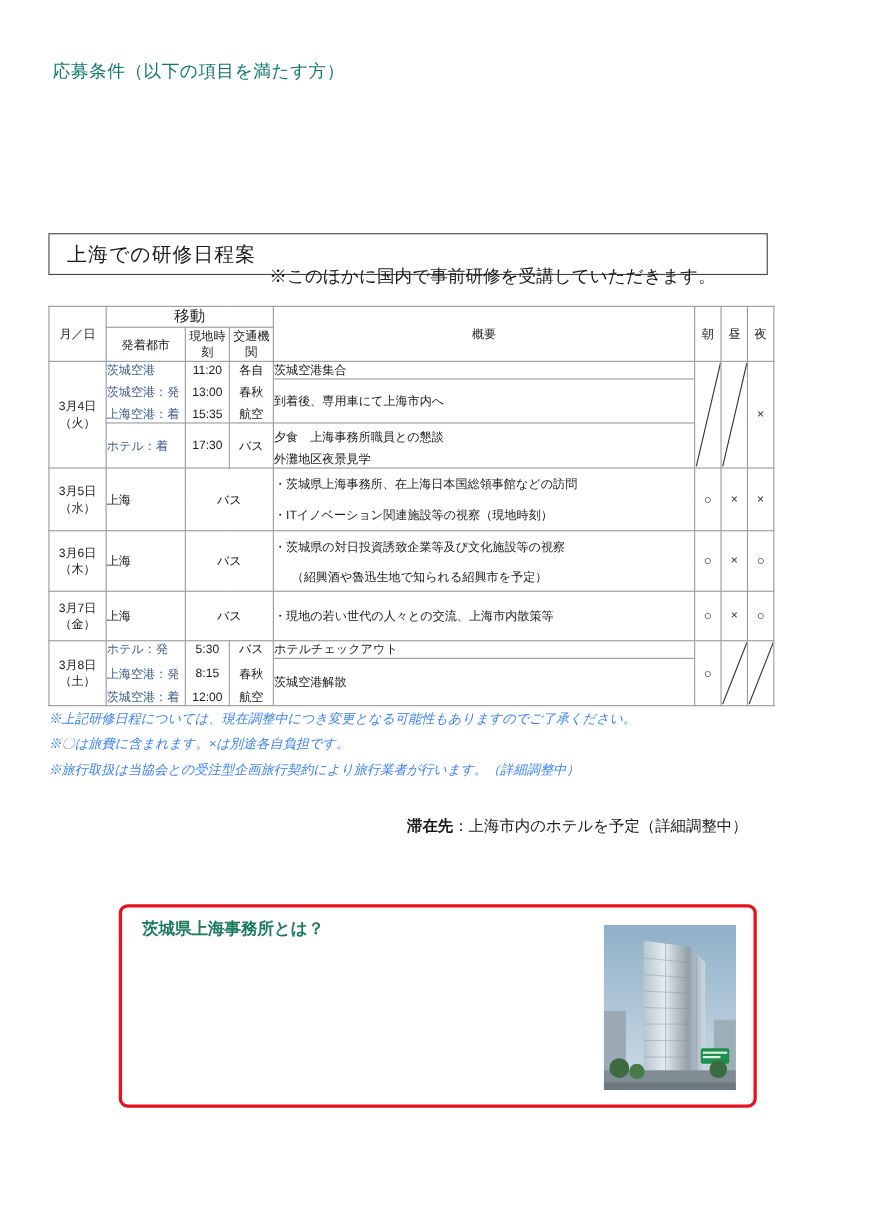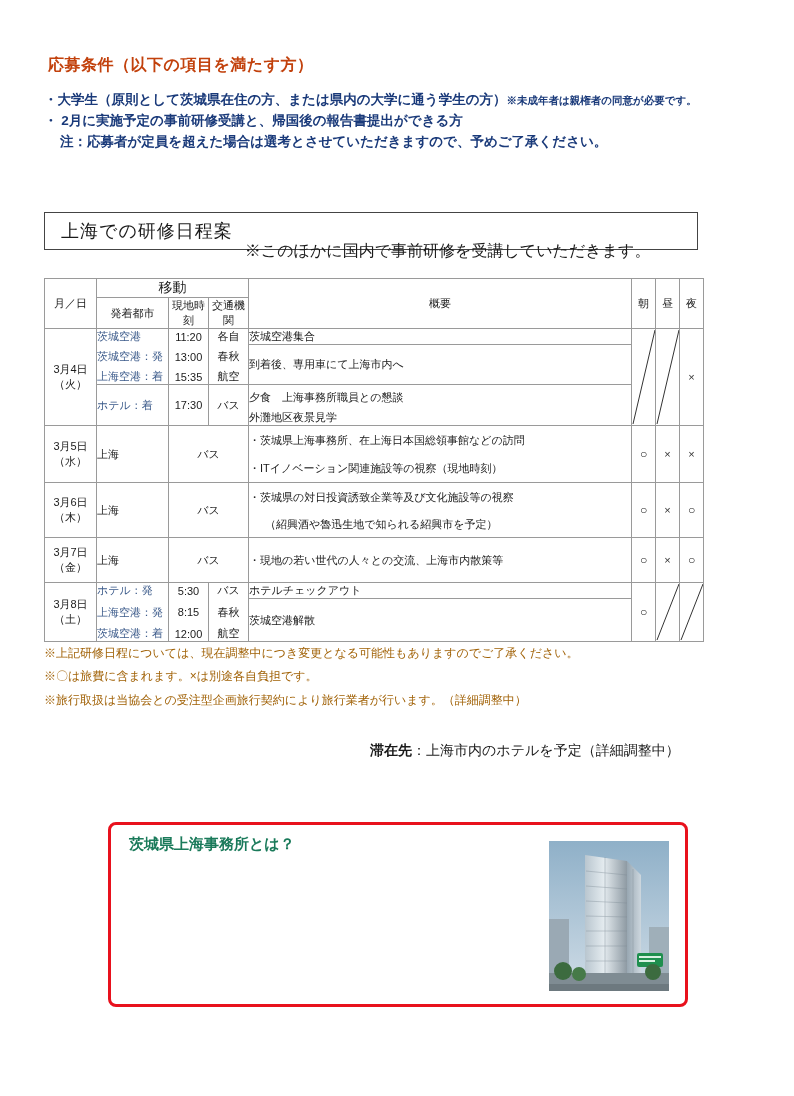--- a/index.html
+++ b/index.html
@@ -20,22 +20,22 @@
     width: 794px;
     height: 1096px;
   }
 
   
   .req-title {
     position: absolute;
     left: 48px;
     top: 55px;
     font-size: 16px;
-    font-weight: bold;
-    color: #c2410c;
+    font-weight: normal;
+    color: #0f766e;
     letter-spacing: 0.5px;
   }
   .req-list {
     position: absolute;
     left: 44px;
     top: 90px;
     width: 710px;
     color: #1a3a7a;
     font-weight: bold;
     font-size: 13.5px;
@@ -124,21 +124,22 @@
   .circ { text-align: center; font-size: 12px; }
   .xmark { text-align: center; font-size: 11px; color: #333; }
 
   
   .notes {
     position: absolute;
     left: 44px;
     top: 642px;
     font-size: 12px;
     line-height: 1.95;
-    color: #a16207;
+    color: #3b82f6;
+    font-style: italic;
   }
   .stay {
     position: absolute;
     left: 370px;
     top: 742px;
     font-size: 14px;
   }
   .stay b { font-size: 14px; }
 
   
@@ -183,25 +184,20 @@
   }
   .photo svg { display: block; }
 </style>
 </head>
 <body>
 
 <div class="page">
 
   <div class="req-title">応募条件（以下の項目を満たす方）</div>
 
-  <div class="req-list">
-    <div class="req-line"><span>・大学生（原則として茨城県在住の方、または県内の大学に通う学生の方）</span><span class="req-note-small">※未成年者は親権者の同意が必要です。</span></div>
-    <div class="req-line">・ 2月に実施予定の事前研修受講と、帰国後の報告書提出ができる方</div>
-    <div class="req-line req-sub">注：応募者が定員を超えた場合は選考とさせていただきますので、予めご了承ください。</div>
-  </div>
 
   <div class="sched-box">
     <span class="big">上海での研修日程案</span>
     <span class="small">※このほかに国内で事前研修を受講していただきます。</span>
   </div>
 
   <div class="tbl-wrap">
     <table class="sched">
       <colgroup>
         <col class="c-date">

